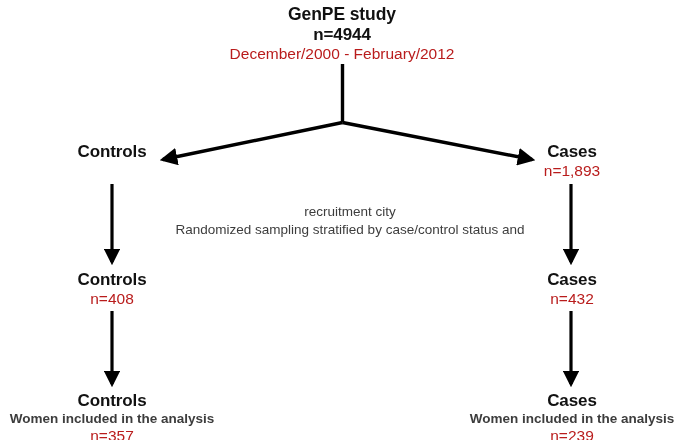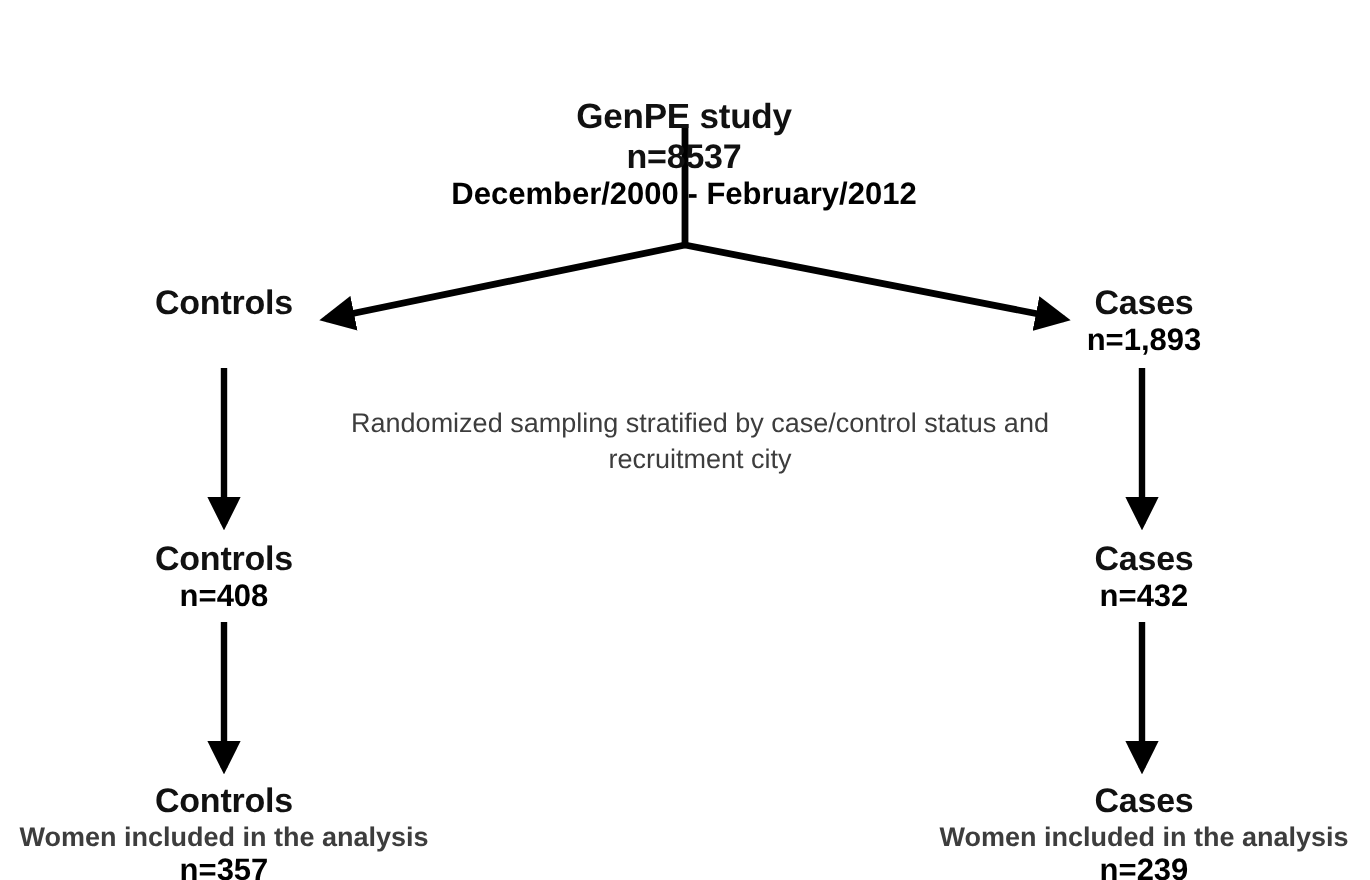--- a/index.html
+++ b/index.html
@@ -32,37 +32,37 @@
     line-height: 1.18;
     white-space: nowrap;
   }
   .node .hdr {
     font-weight: bold;
     font-size: 17px;
     color: #111111;
     letter-spacing: -0.1px;
   }
   .node .sub {
-    font-weight: bold;
+    font-weight: normal;
     font-size: 15.5px;
-    color: #000000;
+    color: #b91c1c;
   }
   .node .sub-small {
     font-weight: bold;
     font-size: 13.5px;
     color: #3d3d3d;
   }
 
   
   #node-root {
     left: 192px;
     top: 4px;
     width: 300px;
   }
-  #node-root .hdr-main { font-size: 17.5px; margin-top: 44px; }
+  #node-root .hdr-main { font-size: 17.5px; }
 
   
   #node-controls-l2 {
     left: 12px;
     top: 142px;
     width: 200px;
   }
   #node-cases-l2 {
     left: 472px;
     top: 142px;
@@ -134,36 +134,36 @@
 
     <line x1="571" y1="184" x2="571" y2="262" stroke="#000000" stroke-width="3.2" stroke-linecap="butt" marker-end="url(#arrowhead)"></line>
 
     <line x1="112" y1="311" x2="112" y2="384" stroke="#000000" stroke-width="3.2" stroke-linecap="butt" marker-end="url(#arrowhead)"></line>
 
     <line x1="571" y1="311" x2="571" y2="384" stroke="#000000" stroke-width="3.2" stroke-linecap="butt" marker-end="url(#arrowhead)"></line>
   </svg>
 
   <div class="node" id="node-root">
     <div class="hdr hdr-main">GenPE study</div>
-    <div class="hdr">n=8537</div>
+    <div class="hdr">n=4944</div>
     <div class="sub">December/2000 - February/2012</div>
   </div>
 
   <div class="node" id="node-controls-l2">
     <div class="hdr">Controls</div>
   </div>
 
   <div class="node" id="node-cases-l2">
     <div class="hdr">Cases</div>
     <div class="sub">n=1,893</div>
   </div>
 
   <div class="annotation" id="annotation-sampling">
+    <div>recruitment city</div>
     <div>Randomized sampling stratified by case/control status and</div>
-    <div>recruitment city</div>
   </div>
 
   <div class="node" id="node-controls-l3">
     <div class="hdr">Controls</div>
     <div class="sub">n=408</div>
   </div>
 
   <div class="node" id="node-cases-l3">
     <div class="hdr">Cases</div>
     <div class="sub">n=432</div>

